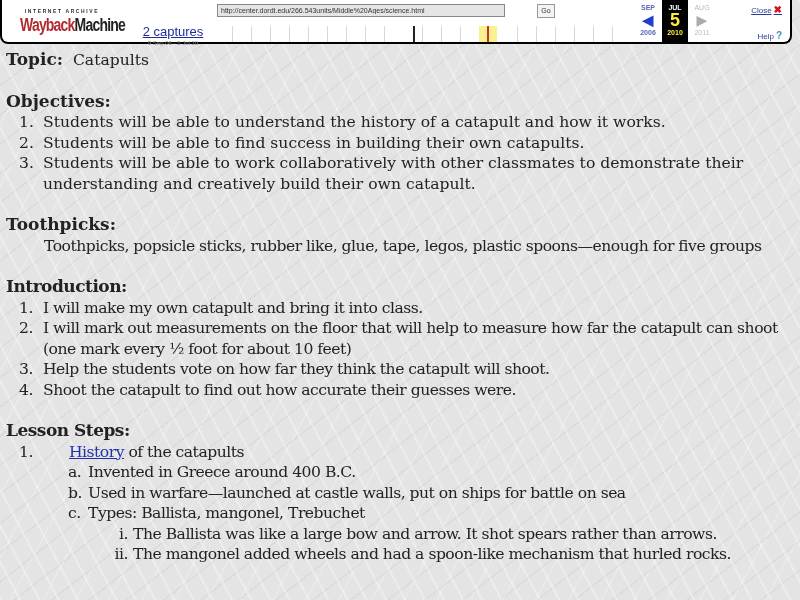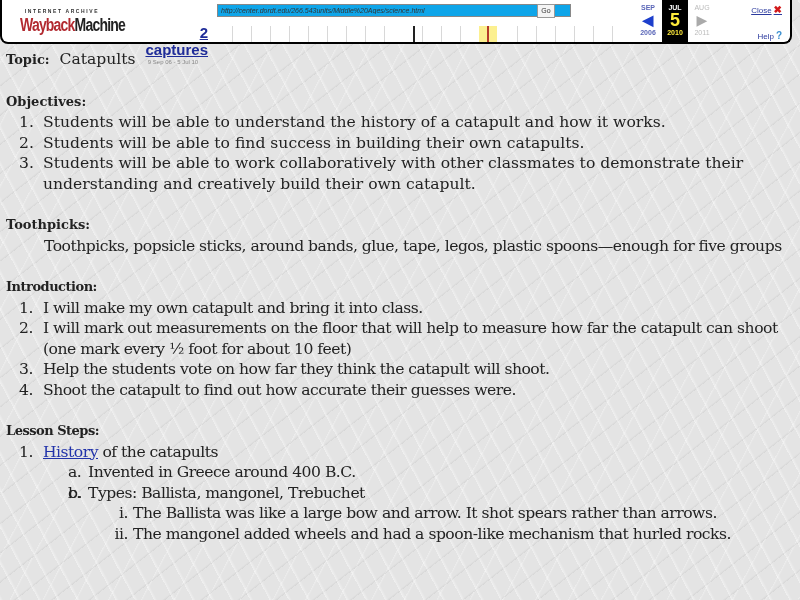--- a/index.html
+++ b/index.html
@@ -19,26 +19,26 @@
     background: #fff; border: 2px solid #000; border-top: none;
     border-radius: 0 0 8px 8px; box-sizing: border-box;
     font-family: "Liberation Sans", sans-serif;
   }
   .wb-logo { position: absolute; left: 18px; top: 8px; width: 82px; height: 24px; text-align: center; }
   .wb-logo .ia { font-size: 5px; letter-spacing: 1.6px; color: #333; font-weight: bold; display: block; margin-left: 2px; }
   .wb-logo .wm { font-size: 14px; font-weight: bold; letter-spacing: -0.8px; font-family: "Liberation Sans", sans-serif; line-height: 14px; transform: scaleY(1.25); display: inline-block; transform-origin: top left; margin-top: 1px; }
   .wb-logo .wm .r { color: #b22a30; }
   .wb-logo .wm .k { color: #222; }
   .wb-captures { position: absolute; left: 136px; top: 24px; width: 70px; text-align: center; }
-  .wb-captures a { font-size: 15px; color: #1f2c99; text-decoration: underline; font-weight: bold; display: block; text-align: right; }
+  .wb-captures a { font-size: 13px; color: #1f2c99; text-decoration: underline; font-weight: normal; display: block; }
   .wb-captures .range { font-size: 6px; color: #888; display: block; margin-top: 1px; }
   .wb-url {
-    position: absolute; left: 215px; top: 4px; width: 354px; height: 13px;
+    position: absolute; left: 215px; top: 4px; width: 288px; height: 13px;
     border: 1px solid #888; box-sizing: border-box; font-size: 7px; color: #333;
-    padding: 1px 3px; line-height: 10px; white-space: nowrap; overflow: hidden; background: #0ea5e9; font-style: italic;
+    padding: 1px 3px; line-height: 10px; white-space: nowrap; overflow: hidden; background: #e5e5e5;
   }
   .wb-go {
     position: absolute; left: 535px; top: 4px; width: 18px; height: 14px;
     border: 1px solid #999; background: #f4f4f4; font-size: 7px; text-align: center; line-height: 12px; box-sizing: border-box; color: #333;
   }
   .wb-timeline { position: absolute; left: 212px; top: 24px; width: 414px; height: 18px; }
   .wb-timeline .tick { position: absolute; top: 2px; width: 1px; height: 16px; background: #d8d8d8; }
   .wb-timeline .cap { position: absolute; top: 2px; width: 2px; height: 16px; background: #222; }
   .wb-timeline .cur-hl { position: absolute; top: 2px; width: 18px; height: 16px; background: #fcf090; }
   .wb-timeline .cur { position: absolute; top: 2px; width: 2px; height: 16px; background: #b53a2a; }
@@ -54,33 +54,33 @@
   .wb-curr .y { color: #ffeb3b; }
   .wb-next { left: 688px; color: #bbb; font-weight: normal; }
   .wb-next .arrow { color: #aaa; }
   .wb-close { position: absolute; right: 8px; top: 4px; font-size: 8px; color: #2b3a9e; text-decoration: underline; }
   .wb-close .x { color: #d2191a; font-weight: bold; text-decoration: none; font-size: 10px; margin-left: 2px; }
   .wb-help { position: absolute; right: 8px; top: 30px; font-size: 8px; color: #2b3a9e; }
   .wb-help .q { color: #3b8fd0; font-weight: bold; text-decoration: none; font-size: 10px; margin-left: 2px; }
 
   
   .content { position: absolute; left: 6px; top: 49px; width: 790px; font-size: 15.6px; line-height: 20.5px; }
-  .content h3 { font-size: 13px; font-weight: bold; margin: 0; display: inline; }
+  .content h3 { font-size: 17px; font-weight: bold; margin: 0; display: inline; }
   .content p { margin: 0; }
   .section { margin-bottom: 20px; }
   .topic-val { font-weight: normal; }
   ol { margin: 0; padding: 0; list-style: none; }
   .lvl1 > li { position: relative; padding-left: 37px; }
   .lvl1 > li > .num { position: absolute; left: 13px; }
   .materials-text { padding-left: 38px; }
   .lvl2 > li { position: relative; padding-left: 82px; }
   .lvl2 > li > .num { position: absolute; left: 62px; }
   .lvl3 > li { position: relative; padding-left: 127px; }
   .lvl3 > li > .num { position: absolute; left: 104px; text-align: right; width: 18px; }
-  a.link { color: #2233aa; text-decoration: underline; }
+  a.link { color: #2233aa; text-decoration: underline; margin-left: 26px; }
   .cond { letter-spacing: -0.5px; }
 </style>
 </head>
 <body>
 
 <div class="wb-bar">
   <div class="wb-logo">
     <span class="ia">INTERNET ARCHIVE</span>
     <span class="wm"><span class="r">Wayback</span><span class="k">Machine</span></span>
   </div>
@@ -151,41 +151,41 @@
     <h3>Objectives:</h3>
     <ol class="lvl1">
       <li><span class="num">1.</span><span>Students will be able to understand the history of a catapult and how it works.</span></li>
       <li><span class="num">2.</span><span>Students will be able to find success in building their own catapults.</span></li>
       <li><span class="num">3.</span><span>Students will be able to work collaboratively with other classmates to demonstrate their understanding and creatively build their own catapult.</span></li>
     </ol>
   </div>
 
   <div class="section">
     <h3>Toothpicks:</h3>
-    <p class="materials-text cond">Toothpicks, popsicle sticks, around bands, glue, tape, legos, plastic spoons—enough for five groups</p>
+    <p class="materials-text cond">Toothpicks, popsicle sticks, rubber like, glue, tape, legos, plastic spoons—enough for five groups</p>
   </div>
 
   <div class="section cond">
     <h3>Introduction:</h3>
     <ol class="lvl1">
       <li><span class="num">1.</span><span>I will make my own catapult and bring it into class.</span></li>
       <li><span class="num">2.</span><span>I will mark out measurements on the floor that will help to measure how far the catapult can shoot  (one mark every ½ foot for about 10 feet)</span></li>
       <li><span class="num">3.</span><span>Help the students vote on how far they think the catapult will shoot.</span></li>
       <li><span class="num">4.</span><span>Shoot the catapult to find out how accurate their guesses were.</span></li>
     </ol>
   </div>
 
   <div class="section cond">
     <h3>Lesson Steps:</h3>
     <ol class="lvl1">
       <li><span class="num">1.</span><a class="link">History</a><span> of the catapults</span></li>
     </ol>
     <ol class="lvl2">
       <li><span class="num">a.</span><span>Invented in Greece around 400 B.C.</span></li>
-      <li><span class="num">b.</span></li>
+      <li><span class="num">b.</span><span>Used in warfare—launched at castle walls, put on ships for battle on sea</span></li>
       <li><span class="num">c.</span><span>Types: Ballista, mangonel, Trebuchet</span></li>
     </ol>
     <ol class="lvl3">
       <li><span class="num">i.</span><span>The Ballista was like a large bow and arrow.  It shot spears rather than arrows.</span></li>
       <li><span class="num">ii.</span><span>The mangonel added wheels and had a spoon-like mechanism that hurled rocks.</span></li>
     </ol>
   </div>
 </div>
 
 </body></html>

